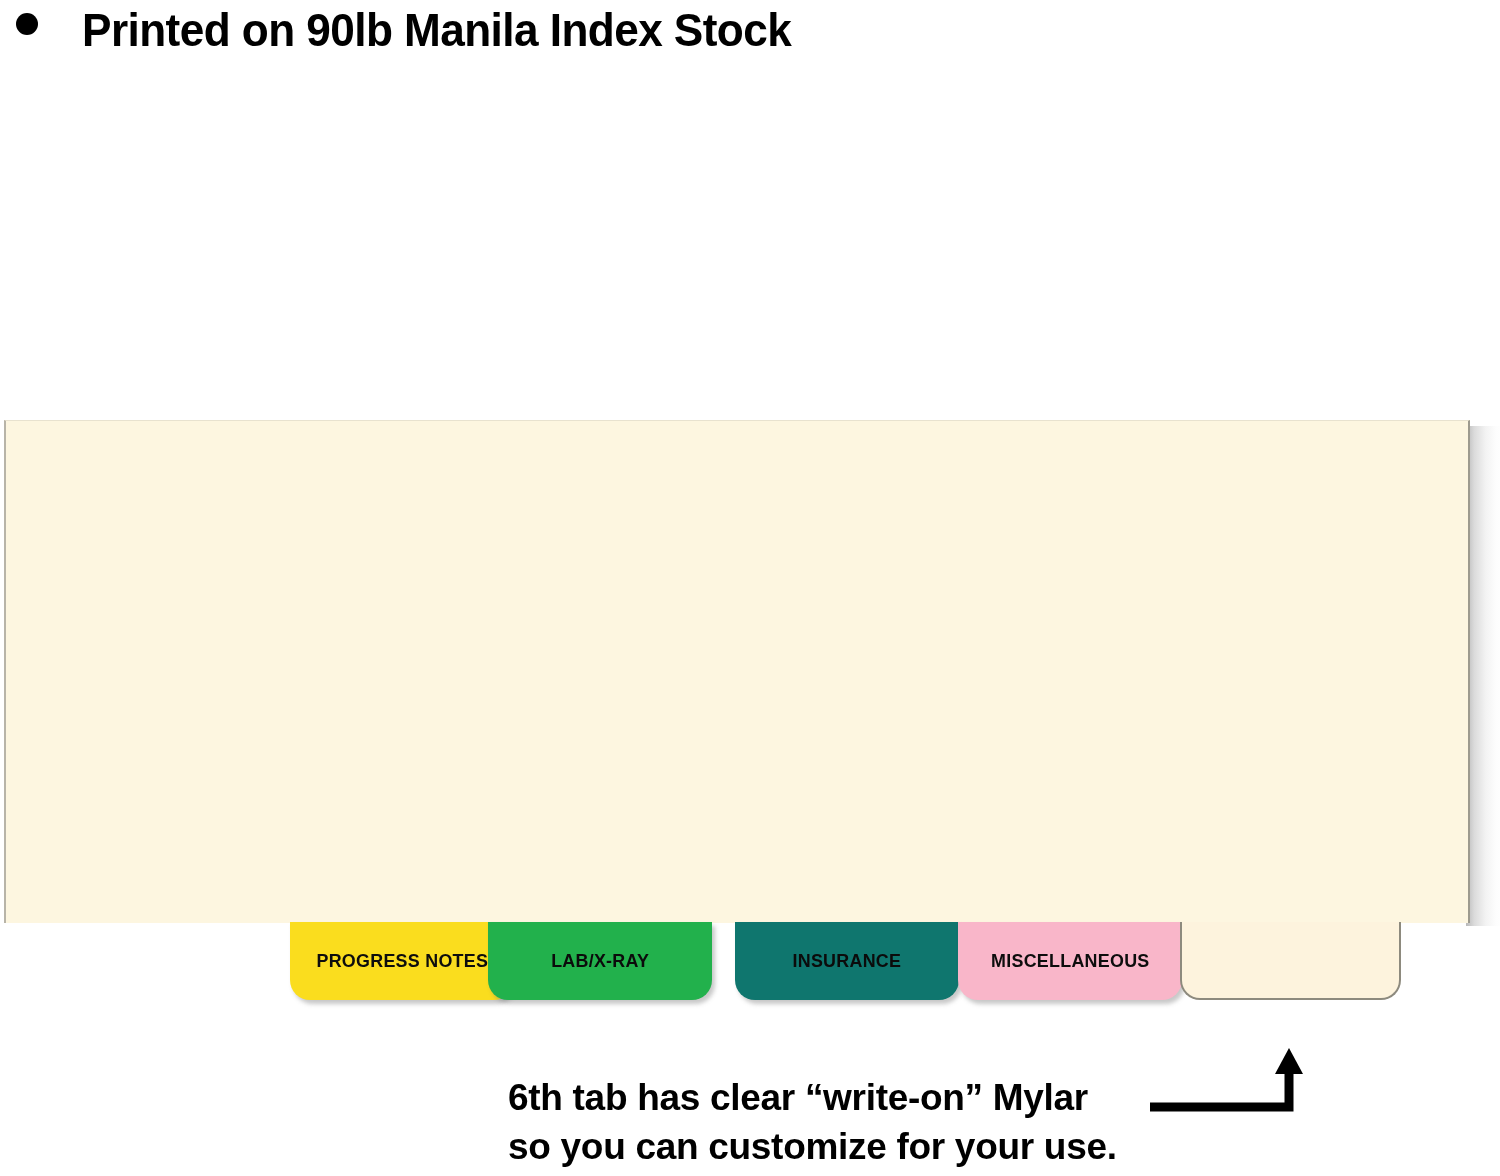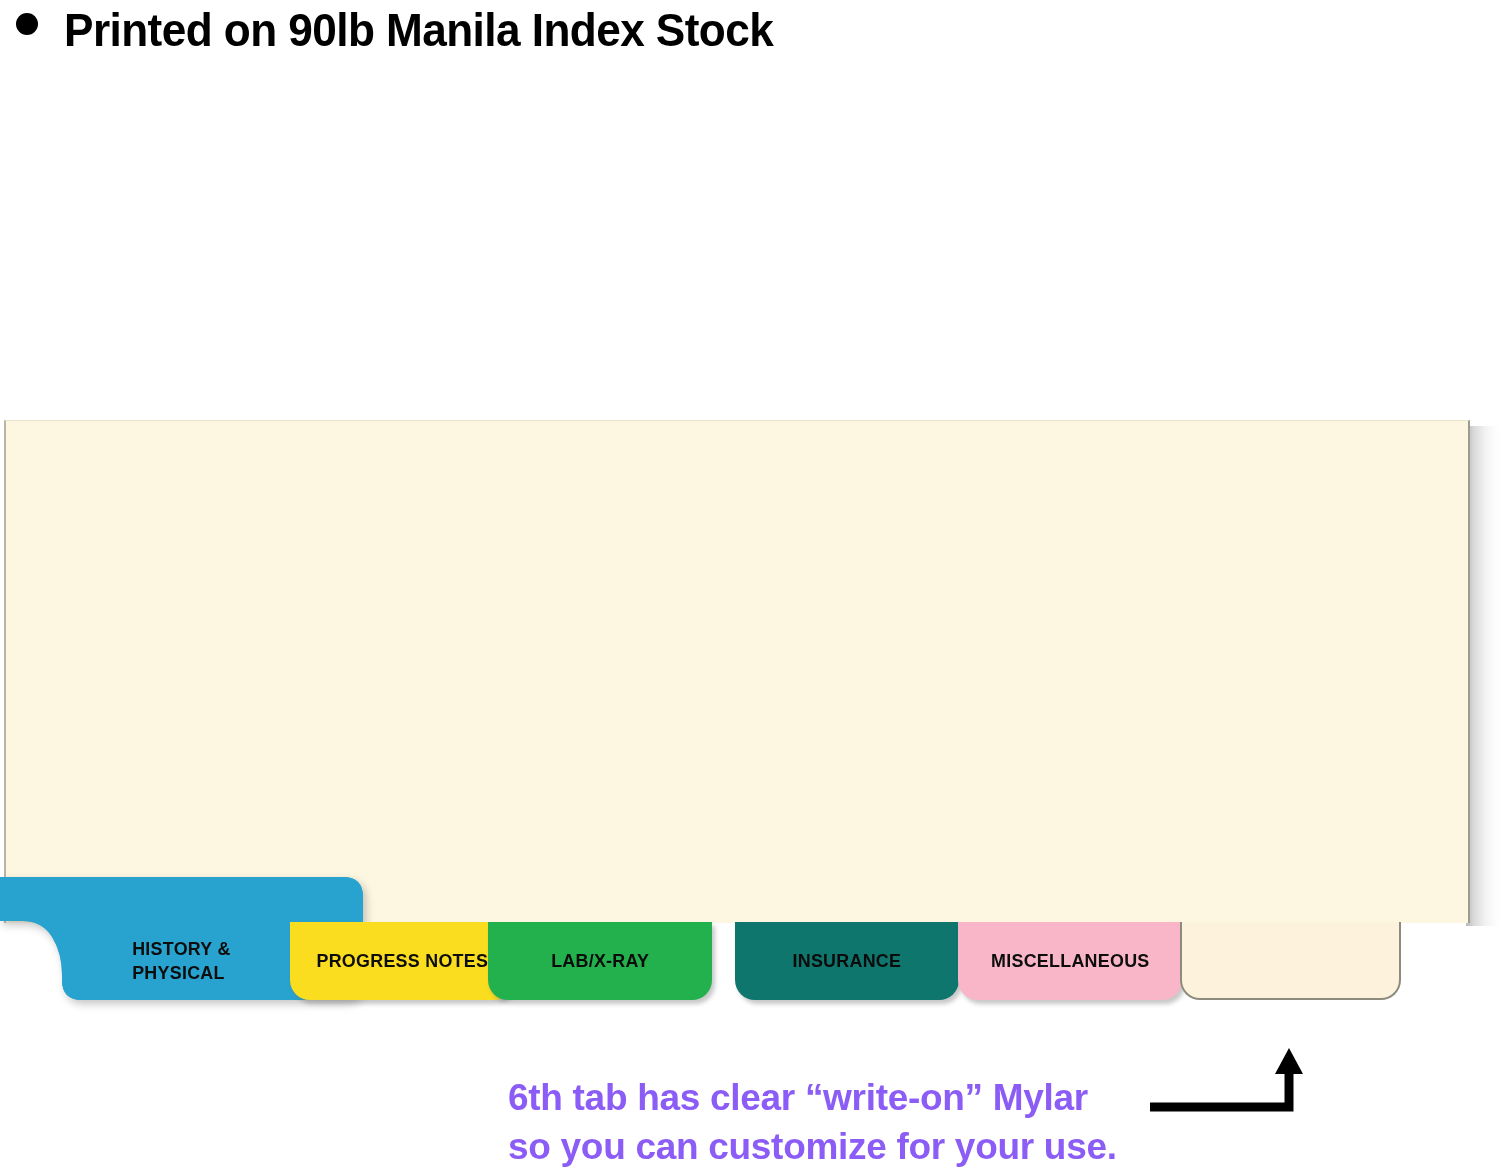--- a/index.html
+++ b/index.html
@@ -22,20 +22,21 @@
   .features {
     position: absolute;
     left: 0px;
     top: 0px;
     width: 1020px;
   }
   .feature-row {
     display: flex;
     align-items: flex-start;
     margin-bottom: 22px;
+    gap: 18px;
   }
   .bullet-dot {
     width: 22px;
     height: 22px;
     border-radius: 50%;
     background: #000000;
     flex: 0 0 auto;
     margin-left: 16px;
     margin-right: 26px;
     margin-top: 13px;
@@ -157,21 +158,21 @@
     position: absolute;
     left: 508px;
     top: 1073px;
     width: 620px;
   }
   .caption-text {
     font-family: "Liberation Sans Narrow", "Liberation Sans", sans-serif;
     font-size: 37px;
     font-weight: 700;
     line-height: 1.33;
-    color: #8b5cf6;
+    color: #000000;
     letter-spacing: -0.3px;
     transform: scaleX(0.95);
     transform-origin: left center;
     white-space: pre-line;
     margin-top: 38px;
   }
   .callout-arrow {
     position: absolute;
     left: 1146px;
     top: 1048px;
@@ -193,47 +194,20 @@
 
 </div>
 
 <div class="sheet-wrap">
   <div class="sheet-shadow"></div>
   <div class="sheet"></div>
 </div>
 
 <div class="tab-row">
 
-  <div class="tab-blue-wrap">
-    <svg width="372" height="132" viewBox="0 0 372 132">
-      <path d="M 0,2
-               L 44,2
-               Q 62,2 62,20
-               L 62,48
-               L 62,46
-               L 62,105
-               Q 62,125 82,125
-               L 343,125
-               Q 363,125 363,105
-               L 363,22
-               Q 363,2 343,2
-               Z
-               M 0,2 L 0,46 L 44,46
-               Q 62,46 62,64 L 62,48 Z" fill="#28a3cf"></path>
-      <path d="M 0,2 L 44,2 Q 62,2 62,20 L 62,105 Q 62,125 82,125
-               L 343,125 Q 363,125 363,105 L 363,22 Q 363,2 343,2 L 62,2
-               L 62,46 L 0,46 Z" fill="#28a3cf"></path>
-      <path d="M 0,2 L 0,46 L 22,46 Q 42,46 52,62 Q 62,78 62,96 L 62,2 Z" fill="#28a3cf"></path>
-      <path d="M 0,46 L 24,46 Q 44,46 53,63 Q 62,80 62,100 L 62,46 Z" fill="#28a3cf"></path>
-    </svg>
-    <div class="tab-blue-text">
-      <span class="tab-label">HISTORY &amp;
-PHYSICAL</span>
-    </div>
-  </div>
 
   <div class="tab tab-yellow tab-sq-top tab-shadow">
     <span class="tab-label">PROGRESS NOTES</span>
   </div>
 
   <div class="tab tab-green tab-sq-top tab-shadow">
     <span class="tab-label">LAB/X-RAY</span>
   </div>
 
   <div class="tab tab-brown tab-sq-top tab-shadow">

